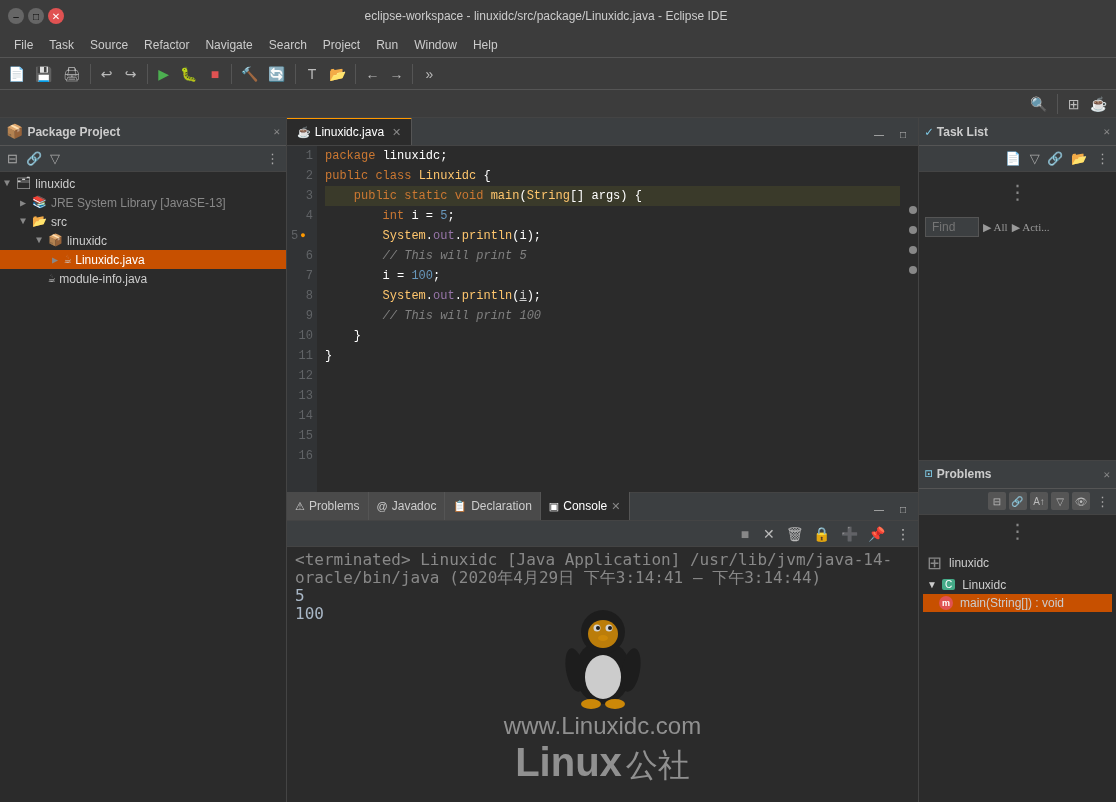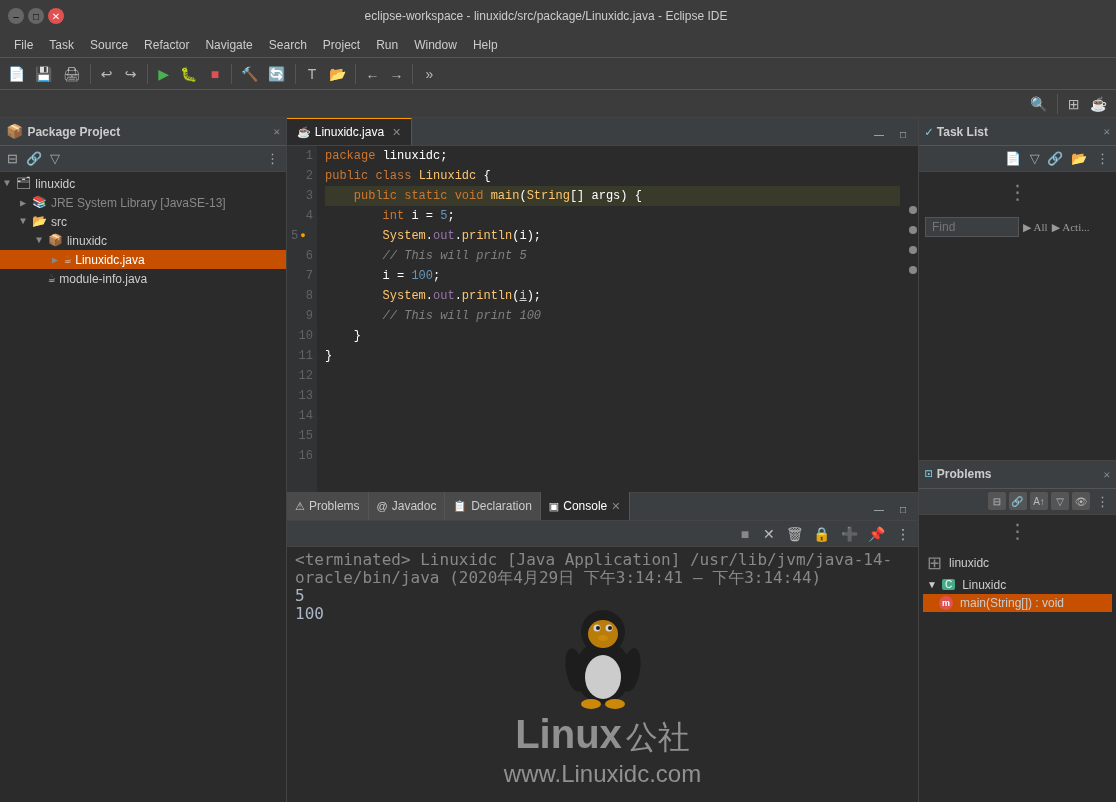--- a/index.html
+++ b/index.html
@@ -68,21 +68,21 @@
     .todo-kw { color: #bbb; font-weight: bold; }
     .underline { text-decoration: underline; }
 
     
     #right-panels { width: 198px; display: flex; flex-direction: column; border-left: 1px solid #444; flex-shrink: 0; }
     #task-list-panel { flex: 1; border-bottom: 1px solid #444; display: flex; flex-direction: column; }
     #outline-panel { flex: 1; display: flex; flex-direction: column; }
     .right-panel-toolbar { height: 26px; display: flex; align-items: center; padding: 0 4px; background: #3c3f41; border-bottom: 1px solid #444; gap: 2px; justify-content: flex-end; }
     .right-panel-content { flex: 1; background: #2b2b2b; overflow: auto; }
     .find-row { display: flex; align-items: center; padding: 4px 6px; gap: 4px; }
-    .find-input { background: #3c3f41; border: 1px solid #555; color: #ccc; padding: 2px 6px; font-size: 12px; width: 94px; }
+    .find-input { background: #3c3f41; border: 1px solid #555; color: #ccc; padding: 2px 6px; font-size: 12px; width: 54px; }
     .find-tag { color: #999; font-size: 11px; font-family: Liberation Serif, serif; }
 
     
     #bottom-area { height: 310px; border-top: 1px solid #444; display: flex; flex-direction: column; background: #2b2b2b; }
     #bottom-tabs { background: #3c3f41; height: 28px; display: flex; align-items: flex-end; border-bottom: 1px solid #444; }
     .bottom-tab { display: flex; align-items: center; padding: 4px 8px; background: #4a4a4a; border-right: 1px solid #555; cursor: pointer; font-family: Arial, sans-serif; font-size: 12px; color: #ccc; gap: 4px; height: 28px; }
     .bottom-tab.active { background: #2b2b2b; color: #fff; }
     .bottom-tab .tab-icon { font-size: 11px; }
     #bottom-toolbar { height: 26px; background: #3c3f41; display: flex; align-items: center; padding: 0 4px; gap: 2px; border-bottom: 1px solid #444; justify-content: flex-end; }
     #console-content { flex: 1; overflow-y: auto; padding: 4px 8px; background: #2b2b2b; position: relative; }
@@ -342,25 +342,25 @@
               <circle cx="57" cy="36" r="2" fill="#1a1a1a"></circle>
 
               <ellipse cx="50" cy="46" rx="5" ry="3" fill="#f5a000"></ellipse>
 
               <ellipse cx="38" cy="112" rx="10" ry="5" fill="#f5a000"></ellipse>
               <ellipse cx="62" cy="112" rx="10" ry="5" fill="#f5a000"></ellipse>
 
               <ellipse cx="22" cy="78" rx="9" ry="22" fill="#1a1a1a" transform="rotate(-10 22 78)"></ellipse>
               <ellipse cx="78" cy="78" rx="9" ry="22" fill="#1a1a1a" transform="rotate(10 78 78)"></ellipse>
             </svg>
+            <div style="font-size:24px;color:#aaa;font-family:Arial;">www.Linuxidc.com</div>
             <div style="display:flex;align-items:baseline;gap:4px;">
               <span style="font-size:40px;font-weight:bold;color:#aaa;font-family:Arial;">Linux</span>
               <span style="font-size:32px;color:#aaa;font-family:Arial;">公社</span>
             </div>
-            <div style="font-size:24px;color:#aaa;font-family:Arial;">www.Linuxidc.com</div>
           </div>
         </div>
       </div>
     </div>
 
     <div id="right-panels">
 
       <div id="task-list-panel">
         <div class="panel-header">
           <span style="font-size:13px;color:#7ec8e3;">✓</span>

